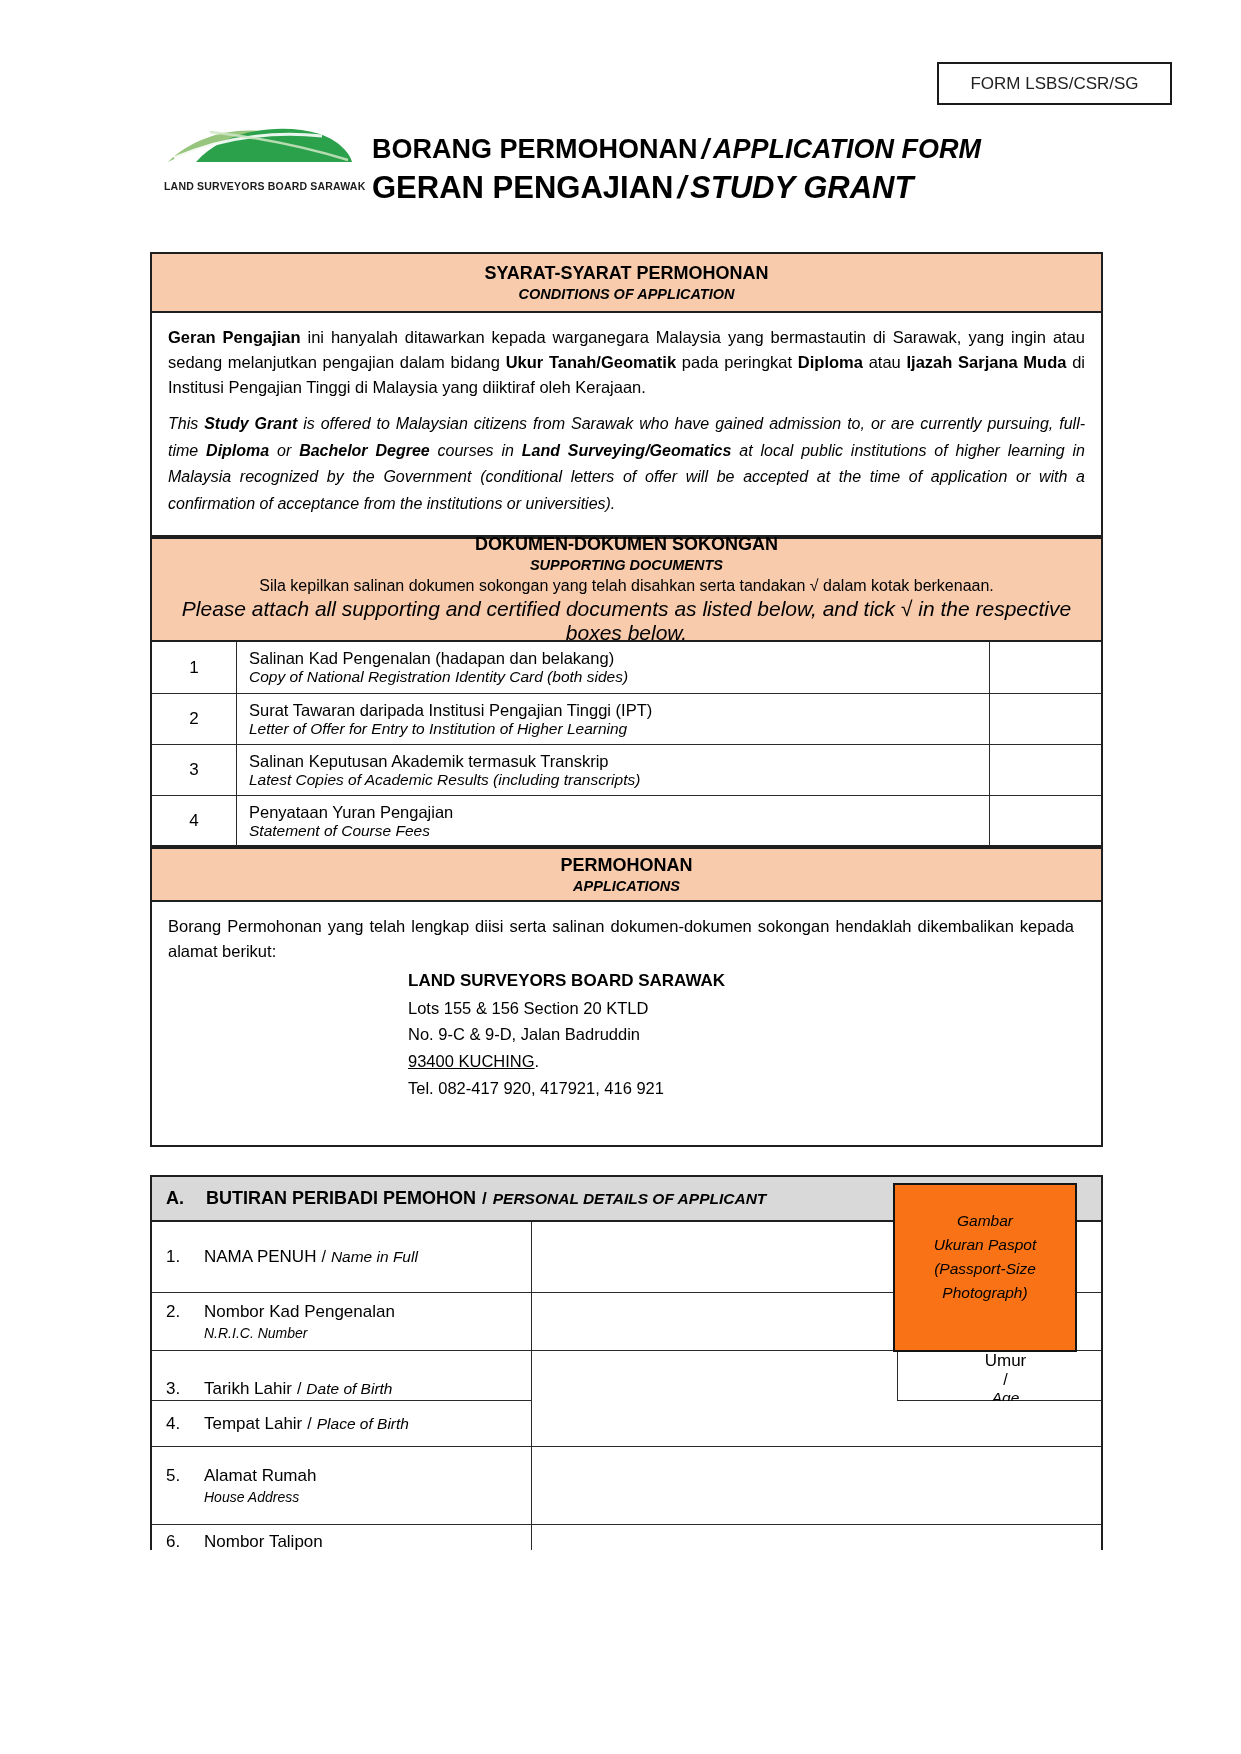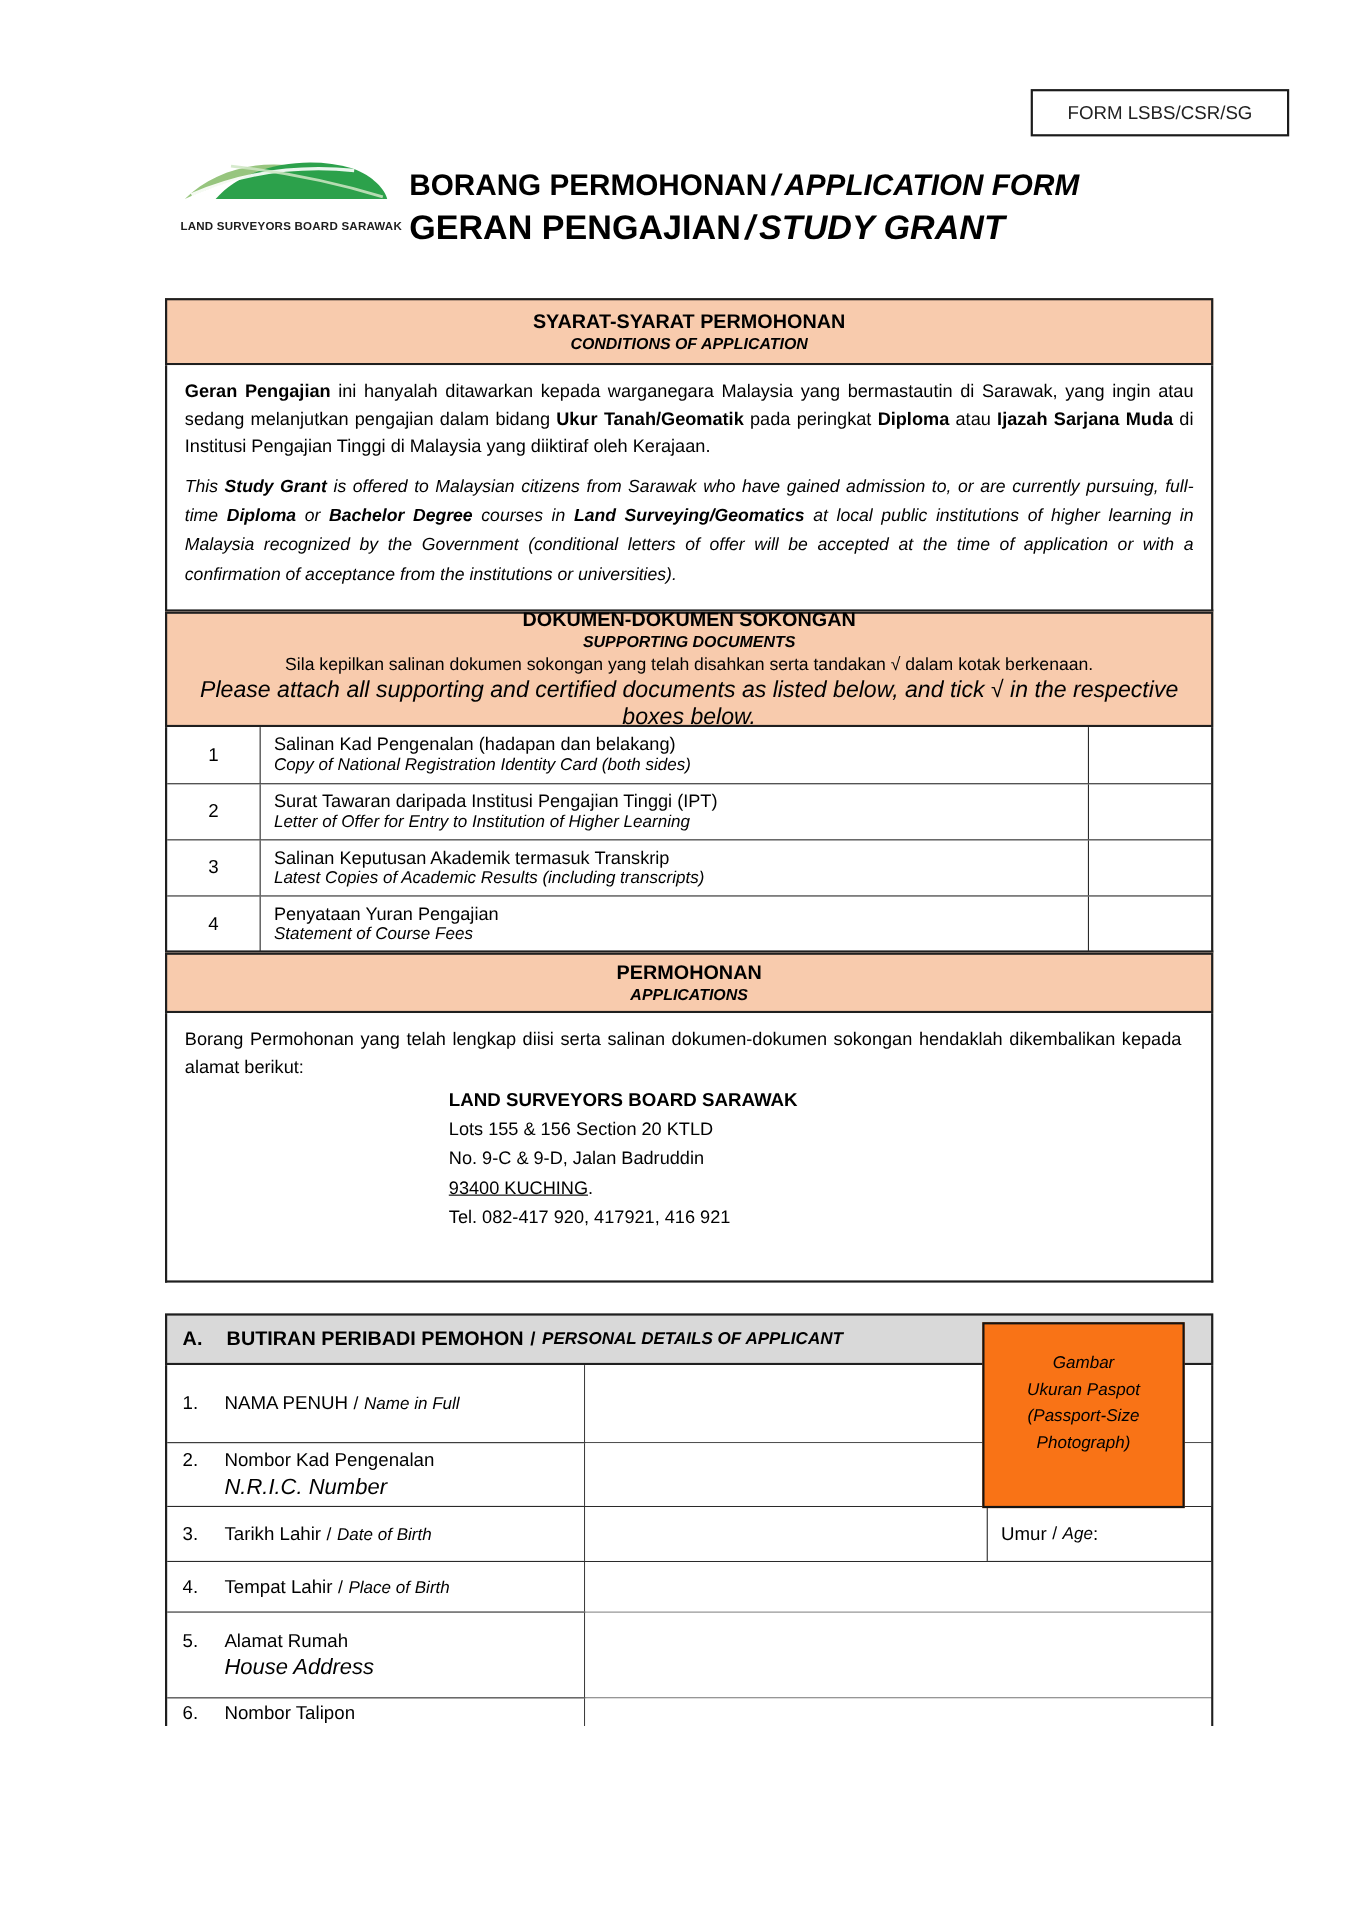--- a/index.html
+++ b/index.html
@@ -1,17 +1,17 @@
 <!DOCTYPE html>
 <html><head>
 <meta charset="utf-8">
 <style>
   html,body{margin:0;padding:0;background:#fff;}
   .page{position:relative;width:1241px;height:1550px;background:#ffffff;overflow:hidden;
-        font-family:"Liberation Sans",sans-serif;color:#000;margin-top:19px;}
+        font-family:"Liberation Sans",sans-serif;color:#000;}
   .abs{position:absolute;box-sizing:border-box;}
 
   
   .form-code{left:937px;top:62px;width:235px;height:43px;border:2px solid #1b1b1b;
              display:flex;align-items:center;justify-content:center;font-size:17px;color:#222;}
 
   
   .logo{left:164px;top:124px;width:192px;text-align:center;}
   .logo-caption{font-size:10.5px;font-weight:bold;letter-spacing:.2px;color:#1c1c1c;margin-top:2px;white-space:nowrap;}
 
@@ -65,23 +65,23 @@
   .secA-rows{border:2px solid #1f1f1f;border-top:none;background:#fff;}
   .f-row{display:grid;grid-template-columns:380px 1fr;border-top:1.5px solid #2a2a2a;box-sizing:border-box;}
   .f-row:first-child{border-top:none;}
   .f-row3{grid-template-columns:380px 365px 1fr;}
   .f-label{border-right:1.5px solid #2a2a2a;padding:4px 6px 4px 14px;display:flex;flex-direction:column;justify-content:center;}
   .f-line{display:flex;align-items:baseline;}
   .f-num{width:38px;flex:0 0 38px;font-size:17px;}
   .f-ms{font-size:17px;}
   .f-sep{font-size:16px;padding:0 5px;}
   .f-en{font-size:15.5px;font-style:italic;}
-  .f-sub{margin-left:38px;font-size:20px;font-style:italic;margin-top:3px;}
+  .f-sub{margin-left:38px;font-size:14px;font-style:italic;margin-top:3px;}
   .f-input{background:#fff;}
-  .f-extra{border-left:1.5px solid #2a2a2a;display:flex;align-items:center;padding-left:12px;}
+  .f-extra{border-left:1.5px solid #2a2a2a;display:flex;align-items:center;padding-left:12px;flex-direction:column;}
 
   
   .photo{left:893px;top:1183px;width:184px;height:169px;background:#f97316;border:2.5px solid #141414;
          z-index:6;text-align:center;font-style:italic;font-size:15.5px;line-height:1.55;padding-top:24px;}
 
   
   .foot-line{left:150px;top:1695px;width:945px;height:2px;background:#dcdcdc;}
   .foot-text{left:150px;top:1604px;width:945px;text-align:right;font-size:16px;}
   .foot-num{color:#3a3a3a;}
   .foot-sep{color:#8a8a8a;margin:0 7px;}

